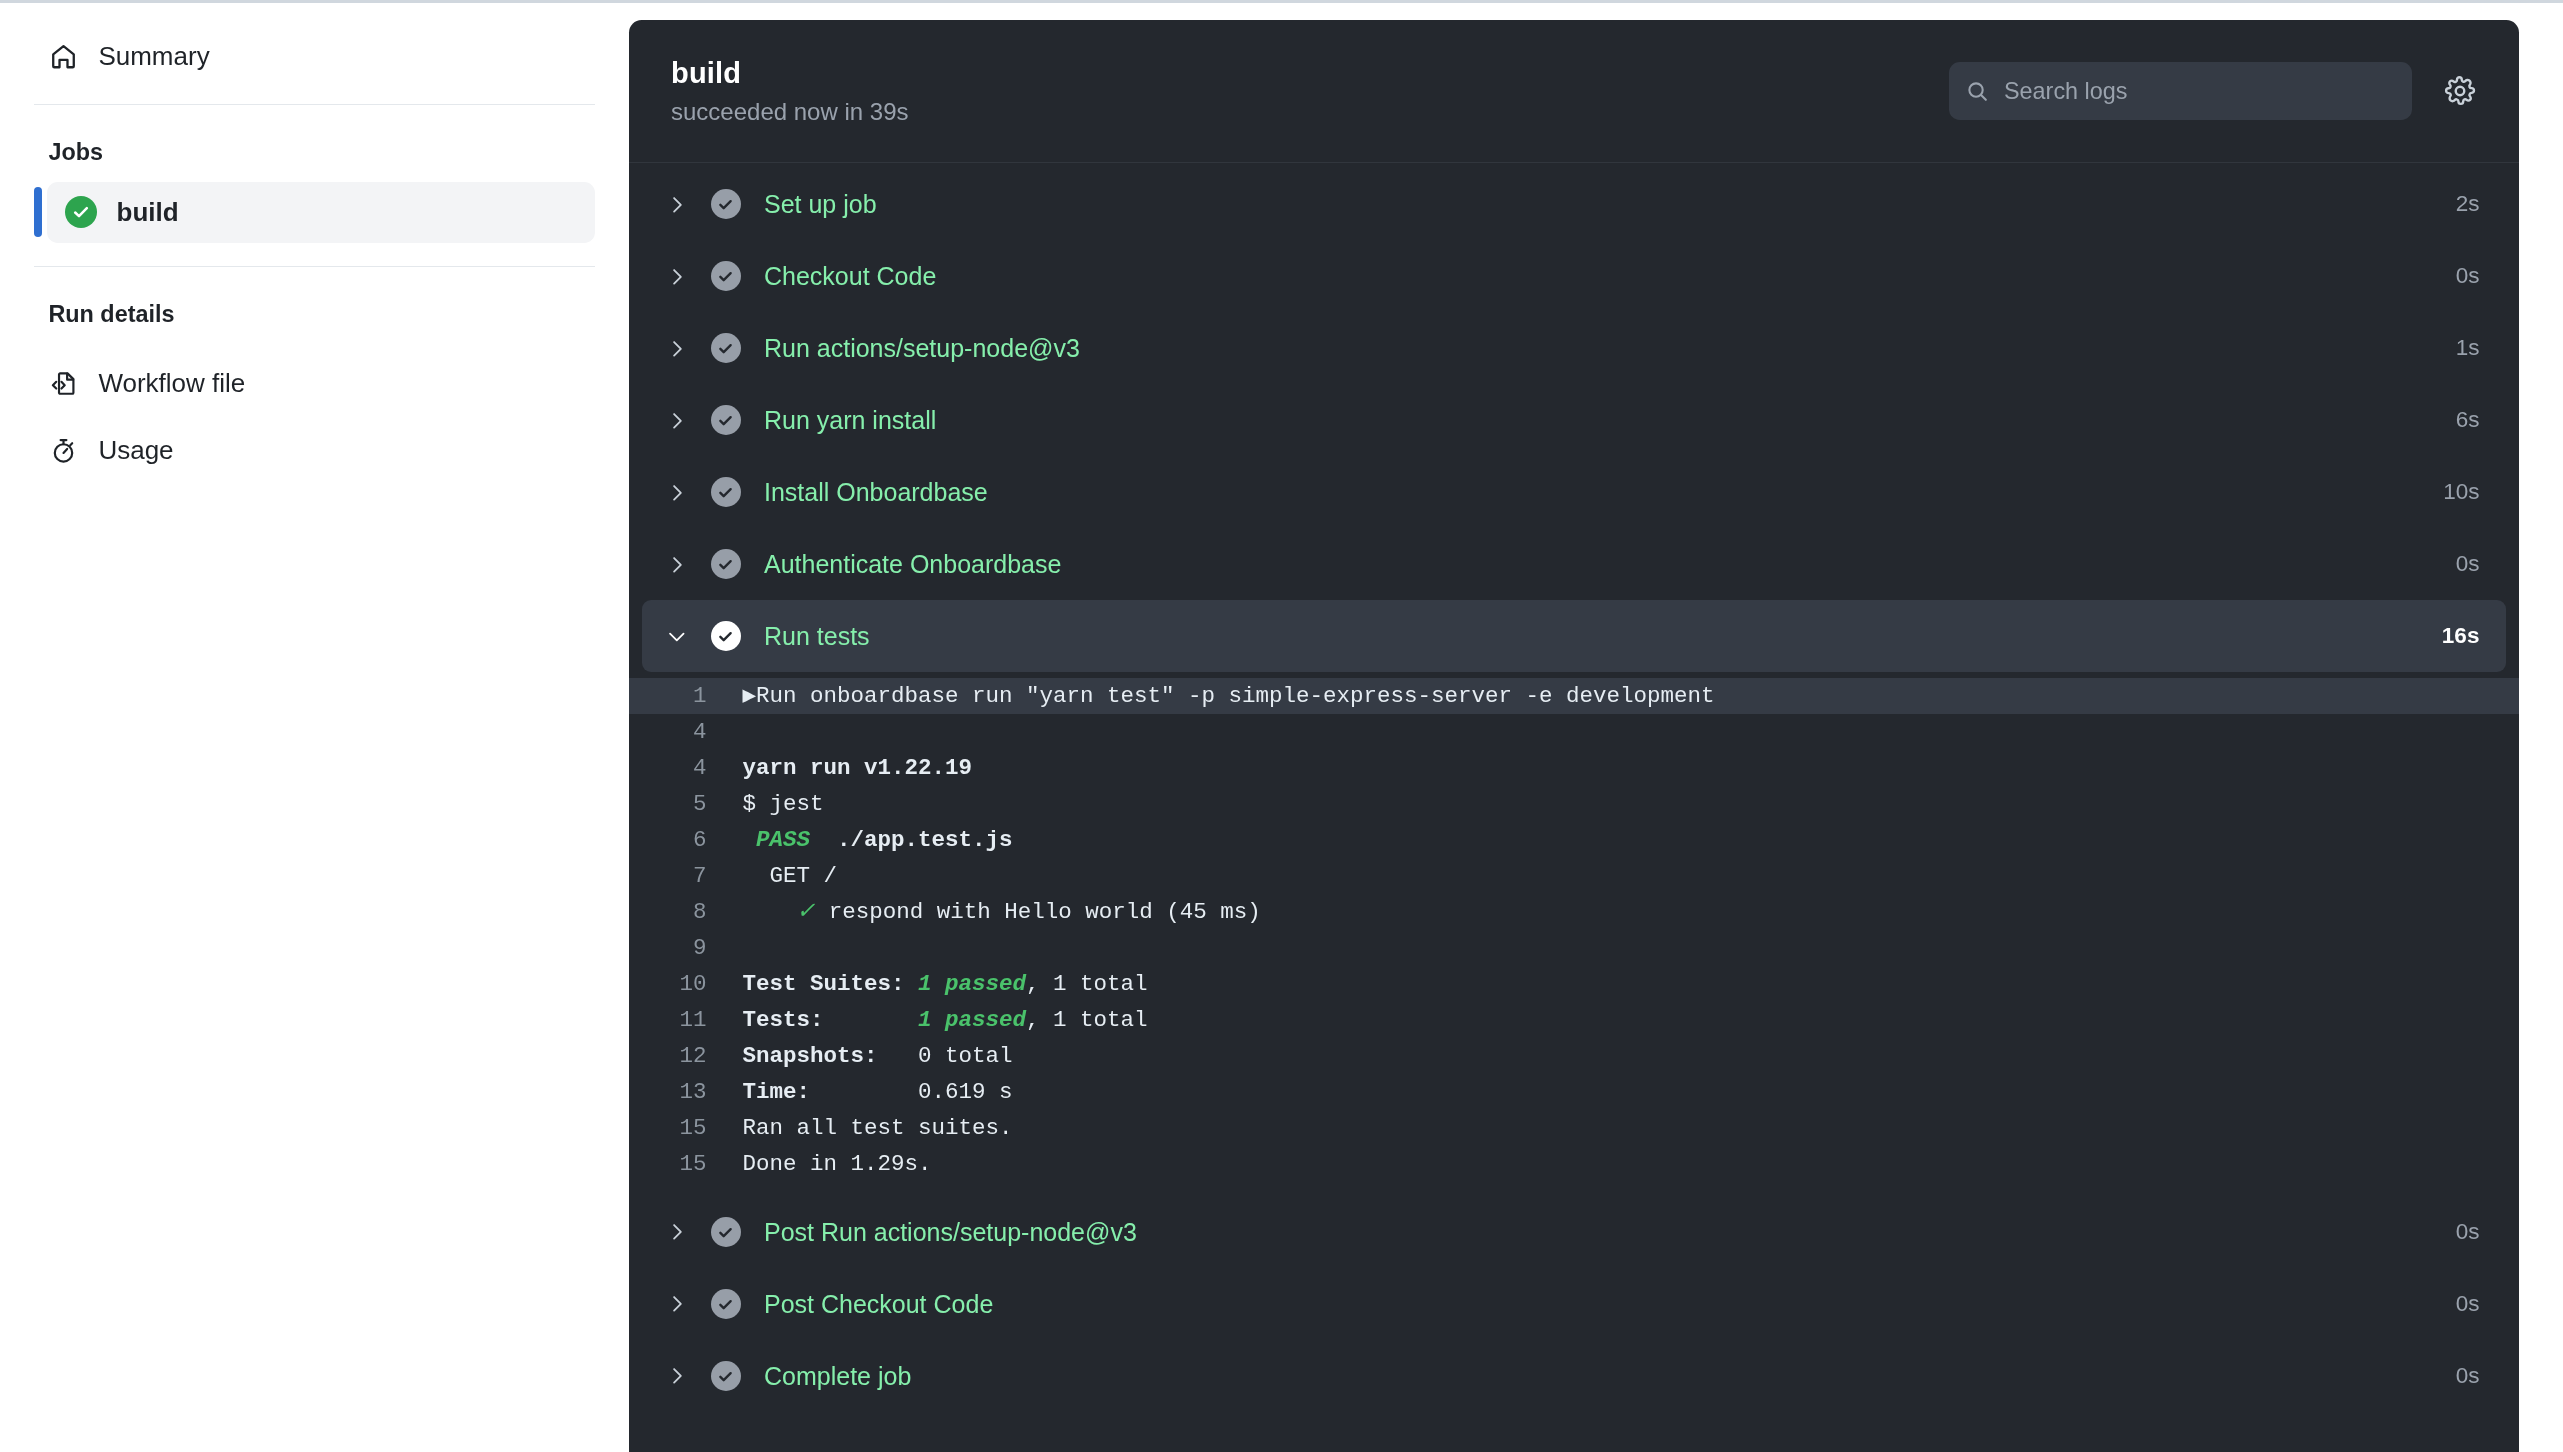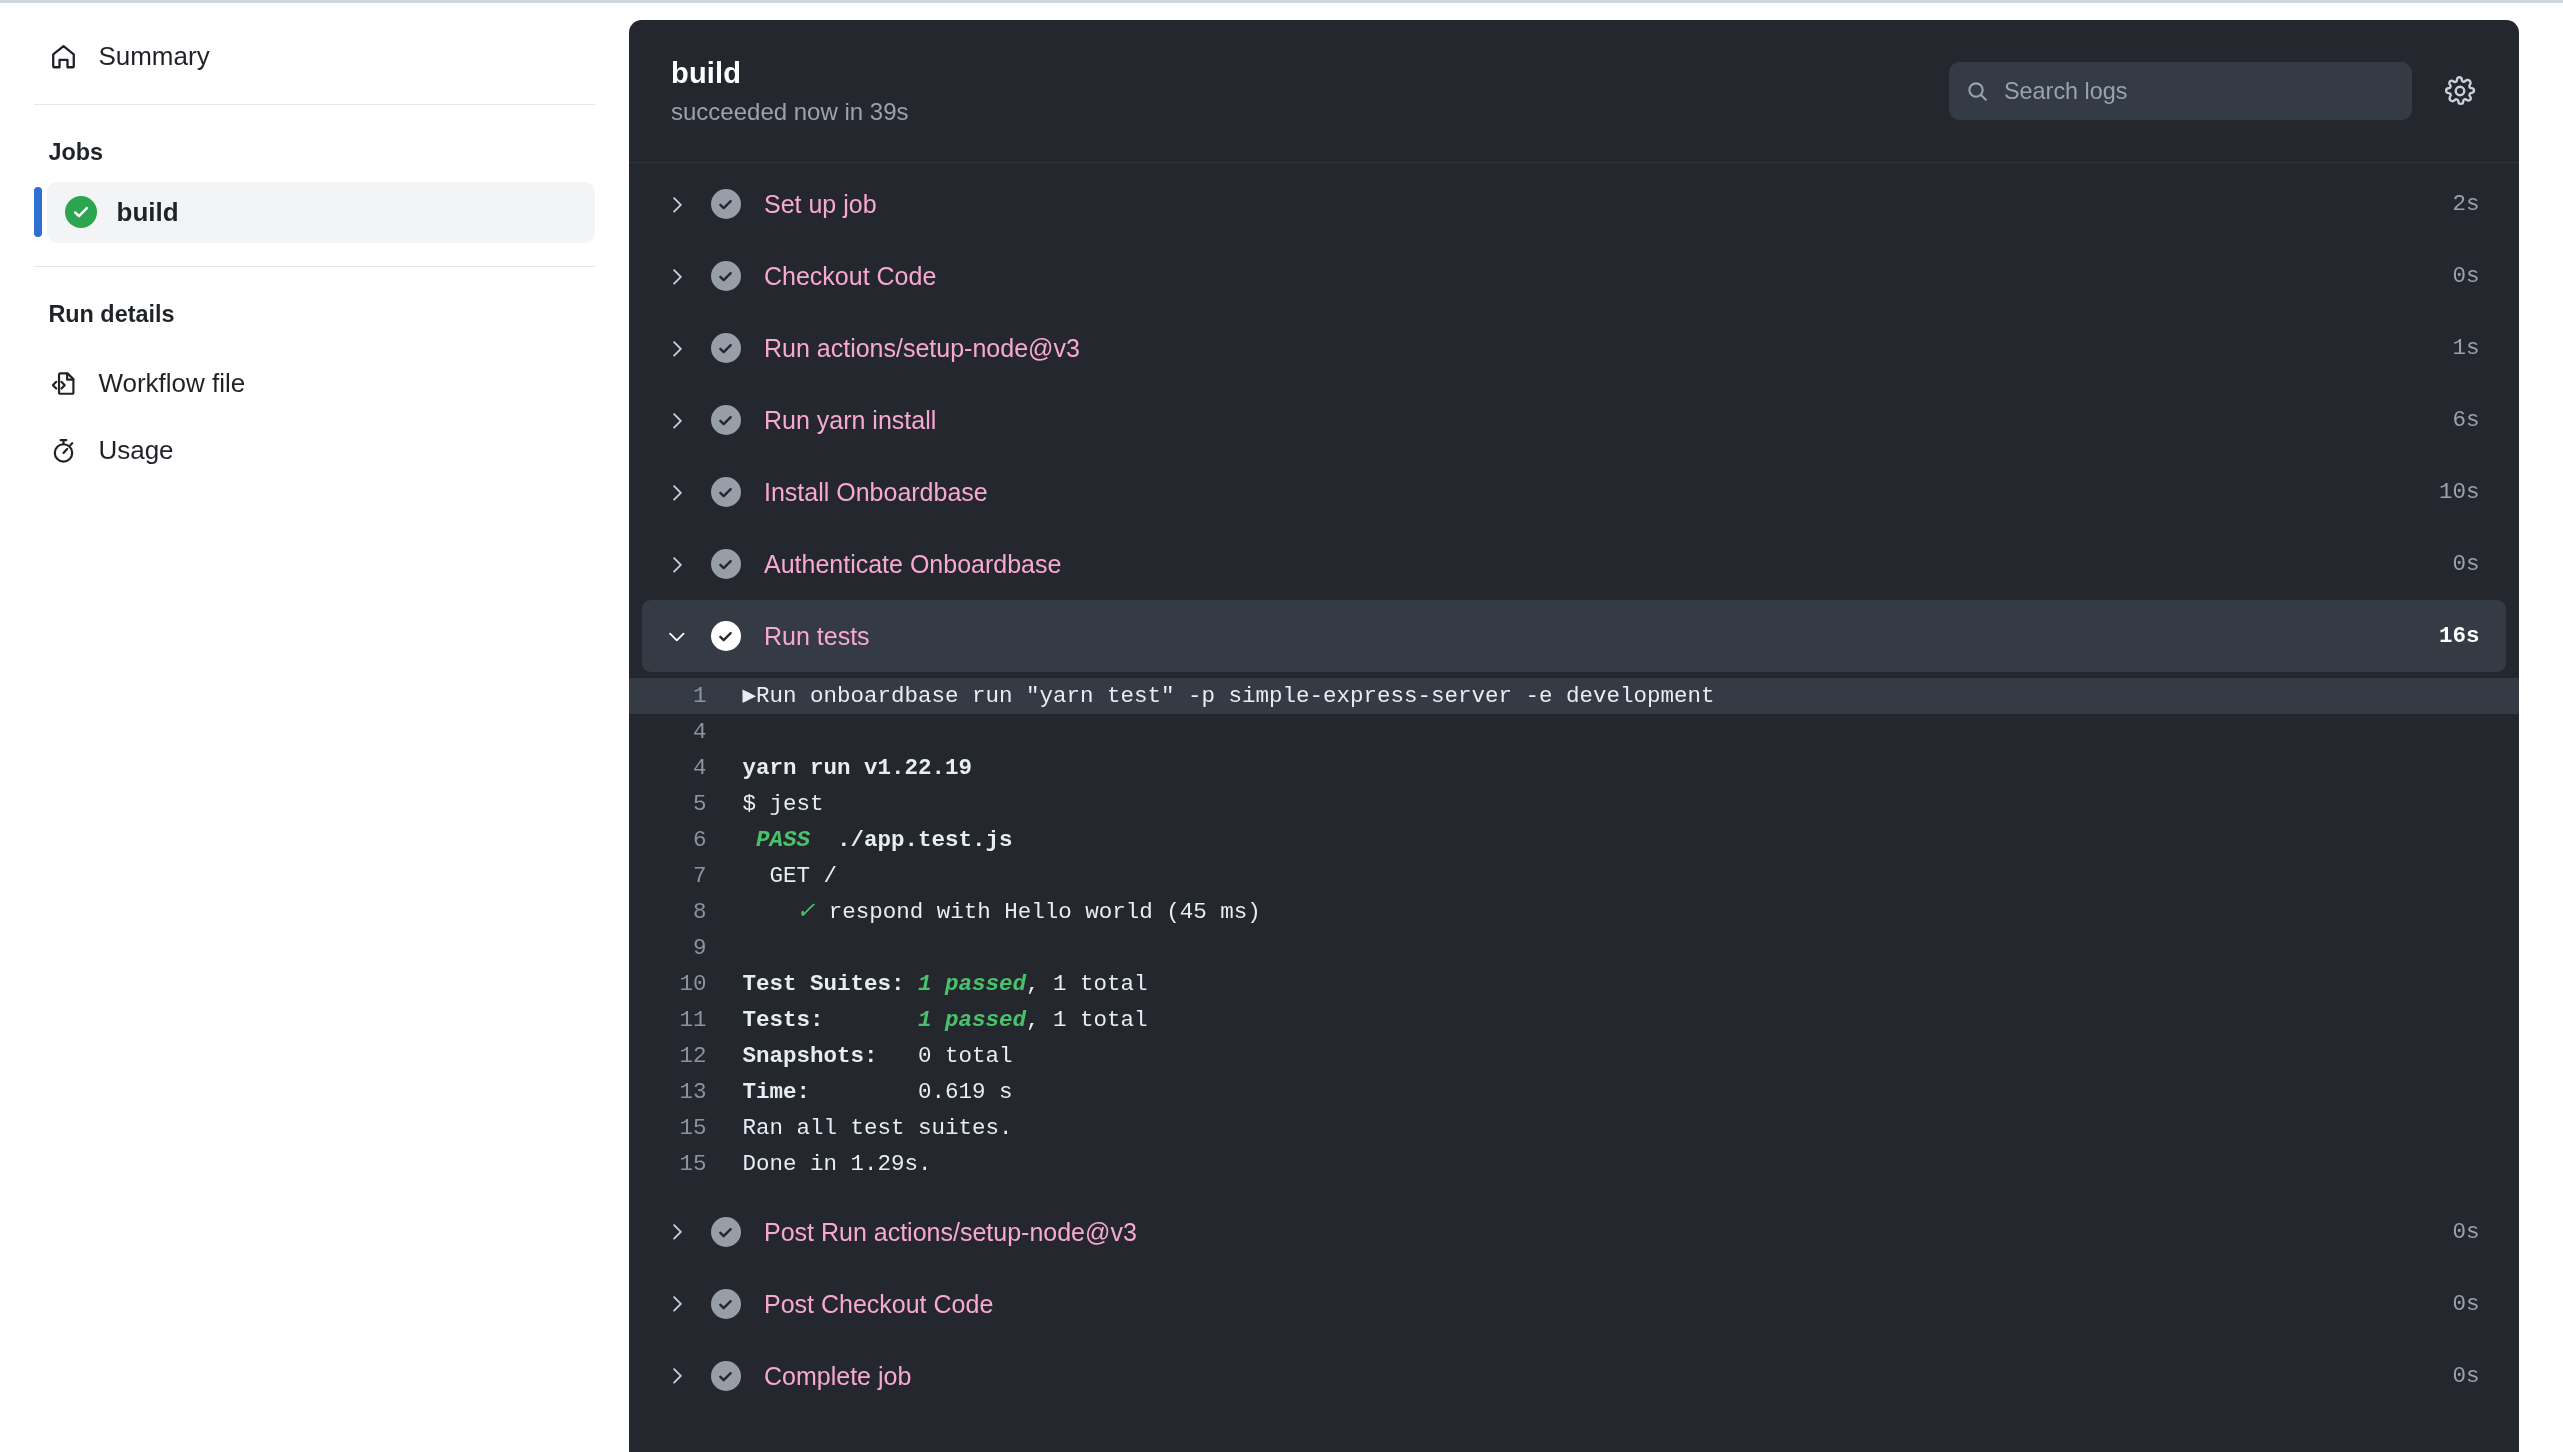--- a/index.html
+++ b/index.html
@@ -197,27 +197,27 @@
     display: flex; align-items: center; justify-content: center;
     margin-right: 23.4px;
   }
   .step-row.expanded .step-check { background: #ffffff; }
   .step-check svg { width: 19px; height: 19px; display: block; }
   .step-check svg path { stroke: #24282e; }
   .step-row.expanded .step-check svg path { stroke: #24282e; }
 
   .step-label {
     font-size: 25px;
-    color: #f9a8d4;
+    color: #86efac;
     flex: 1;
     white-space: nowrap;
   }
 
   .step-dur {
-    font-family: Liberation Mono, monospace;
+    font-family: Liberation Sans, sans-serif;
     font-size: 22.5px;
     color: #9aa2ad;
     padding-right: 27px;
   }
   .step-row.expanded .step-dur { color: #ffffff; font-weight: 700; }
 
   
   .log {
     font-family: "Liberation Mono", monospace;
     font-size: 22.5px;

